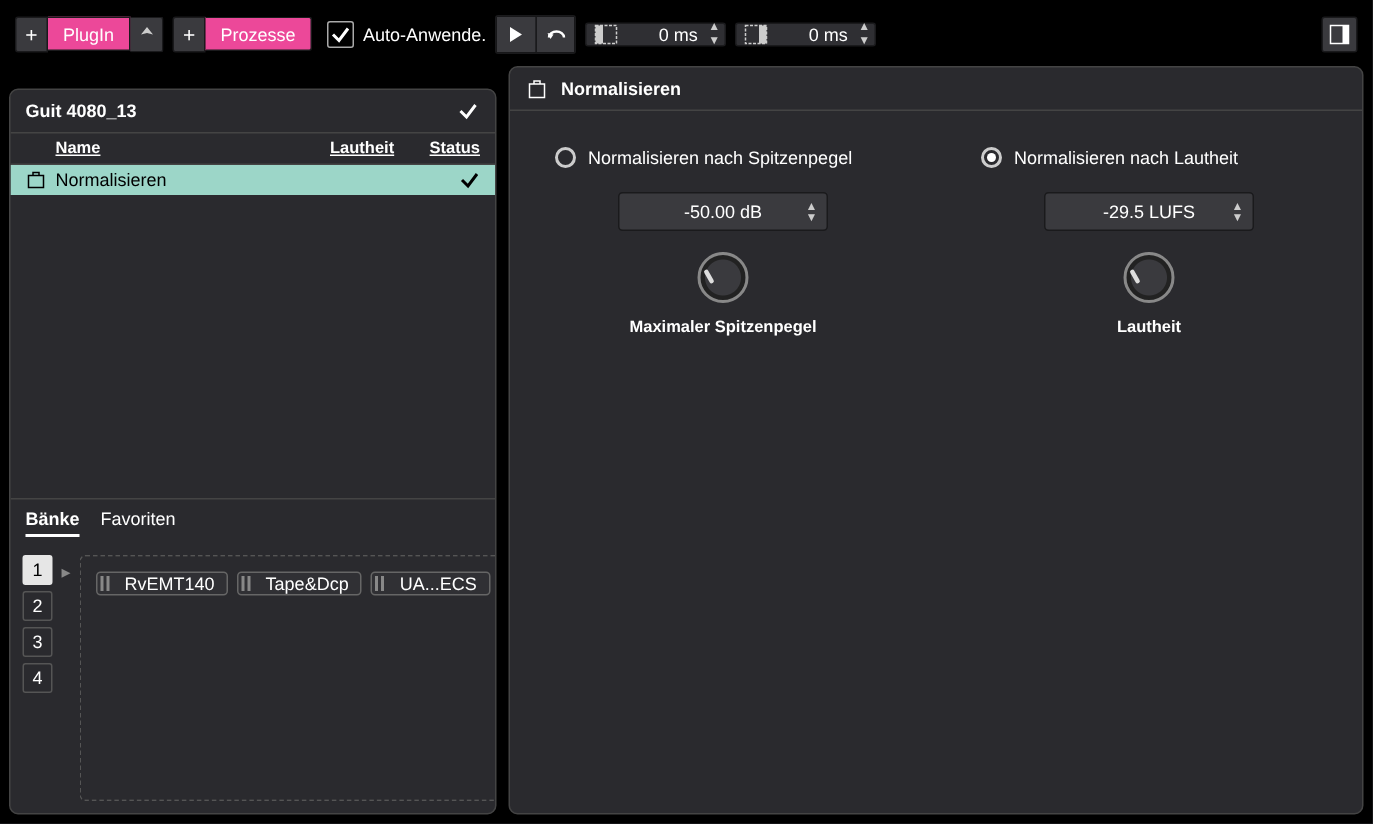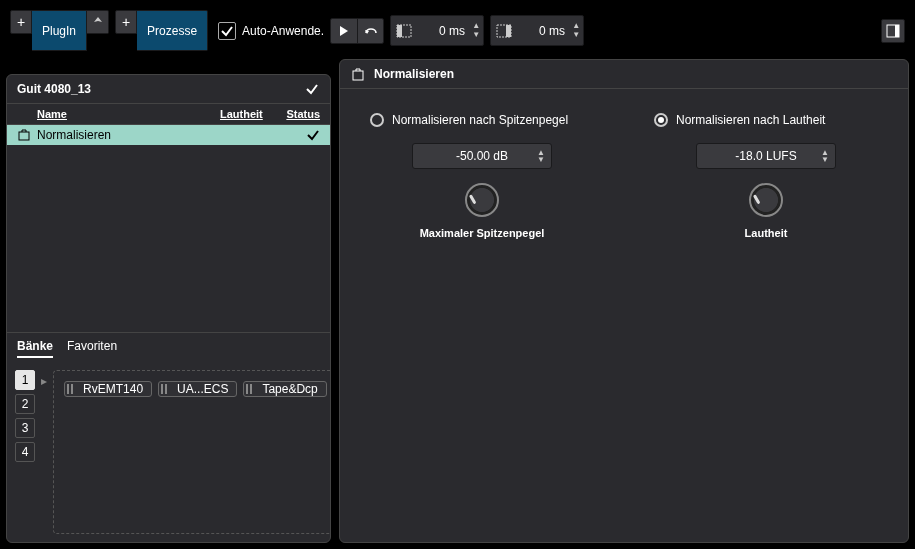--- a/index.html
+++ b/index.html
@@ -4,37 +4,37 @@
 <style>
 * { box-sizing: border-box; margin: 0; padding: 0; font-family: "Segoe UI", Arial, sans-serif; }
 body { background: #000; width: 915px; height: 549px; overflow: hidden; color: #fff; font-size: 12px; }
 
 .window { position: absolute; left: 6px; top: 6px; right: 6px; bottom: 6px; display: flex; flex-direction: column; }
 
 
 .toolbar { display: flex; align-items: center; gap: 6px; padding: 4px 4px 8px 4px; }
 .btn { background: #3a3a3e; border: 1px solid #1a1a1c; color: #fff; height: 24px; display: inline-flex; align-items: center; justify-content: center; border-radius: 2px; cursor: pointer; }
 .btn-plus { width: 22px; font-size: 14px; }
-.btn-label { padding: 0 10px; background:#0c4a6e; border:1px solid #1a1a1c; color:#fff; height:41px; display:inline-flex; align-items:center; border-radius:2px; cursor:pointer;}
+.btn-label { padding: 0 10px; background:#ec4899; border:1px solid #1a1a1c; color:#fff; height:23px; display:inline-flex; align-items:center; border-radius:2px; cursor:pointer;}
 .btn-chevron { width:22px; }
 .btn-group { display: flex; }
 .btn-group > .btn, .btn-group > .btn-label, .btn-group > .btn-chevron { border-radius: 0; }
 .btn-group > :first-child { border-radius: 2px 0 0 2px; }
 .btn-group > :last-child { border-radius: 0 2px 2px 0; }
 .btn-group > * + * { border-left: none; }
 
 .auto-apply { display:flex; align-items:center; gap:6px; margin-left:4px; }
 .chk { width:18px; height:18px; border:1px solid #aaa; border-radius:2px; display:flex; align-items:center; justify-content:center; background:transparent; }
 .chk svg{width:14px;height:14px;}
 
 .transport { display:flex; border:1px solid #1a1a1c; border-radius:2px; overflow:hidden; }
 .transport .tbtn{ width:26px; height:24px; background:#3a3a3e; display:flex; align-items:center; justify-content:center; cursor:pointer;}
 .transport .tbtn + .tbtn{ border-left:1px solid #1a1a1c;}
 
-.num-field { display:flex; align-items:center; border:1px solid #1a1a1c; border-radius:2px; background:#2f2f33; height:31px; }
+.num-field { display:flex; align-items:center; border:1px solid #1a1a1c; border-radius:2px; background:#2f2f33; height:16px; }
 .num-field .icon { width:26px; display:flex; align-items:center; justify-content:center; }
 .num-field .val { width:52px; text-align:right; padding-right:4px; }
 .num-field .spin { width:14px; display:flex; flex-direction:column; }
 .num-field .spin span{height:9px; font-size:8px; text-align:center; line-height:8px; cursor:pointer; color:#ccc;}
 
 .icon-btn { width:24px; height:24px; background:#3a3a3e; border:1px solid #1a1a1c; border-radius:2px; display:flex; align-items:center; justify-content:center; cursor:pointer; margin-left:auto;}
 
 
 .main { flex:1; display:flex; gap:8px; }
 
@@ -215,24 +215,24 @@
           <div class="bank-num">2</div>
           <div class="bank-num">3</div>
           <div class="bank-num">4</div>
         </div>
         <div class="triangle">▸</div>
         <div class="bank-content">
           <div class="fav-chip">
               <span>RvEMT140</span>
             </div>
           <div class="fav-chip">
-              <span>UA...ECS</span>
+              <span>Tape&amp;Dcp</span>
             </div>
           <div class="fav-chip">
-              <span>Tape&amp;Dcp</span>
+              <span>UA...ECS</span>
             </div>
         </div>
       </div>
     </div>
 
     <div class="panel right-panel">
       <div class="r-hdr">
         <span>
           <svg width="16" height="16" viewBox="0 0 16 16">
               <rect x="3" y="5" width="10" height="9" stroke="#fff" fill="none"></rect>
@@ -258,21 +258,21 @@
             <div class="knob"></div>
             <div class="knob-label">Maximaler Spitzenpegel</div>
           </div>
         </div>
         <div class="col">
           <div class="radio-row">
             <div class="radio checked"></div>
             <span>Normalisieren nach Lautheit</span>
           </div>
           <div class="val-field">
-            <span>-18.0 LUFS</span>
+            <span>-29.5 LUFS</span>
             <div class="spin">
                 <span>▲</span>
                 <span>▼</span>
               </div>
           </div>
           <div class="knob-wrap">
             <div class="knob"></div>
             <div class="knob-label">Lautheit</div>
           </div>
         </div>

